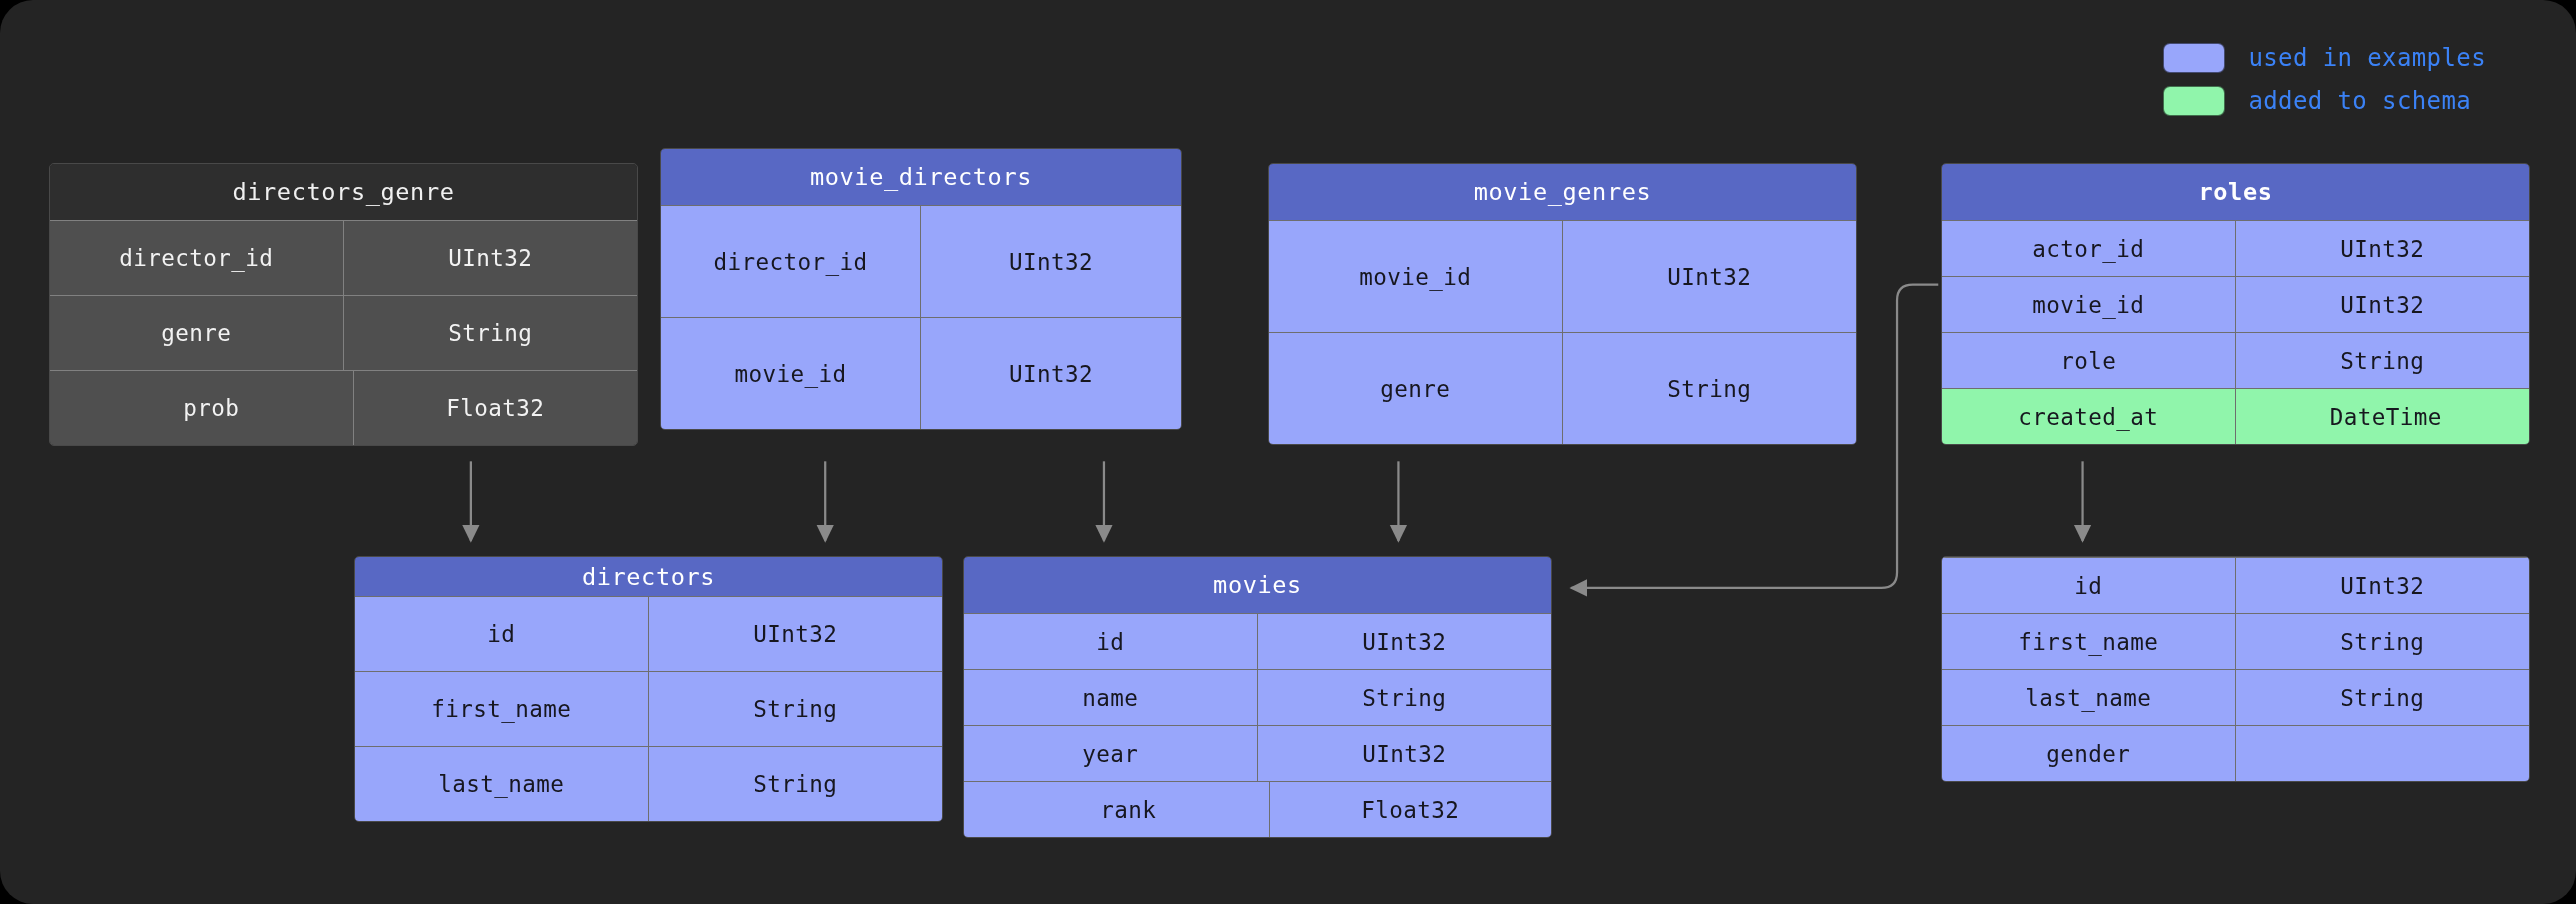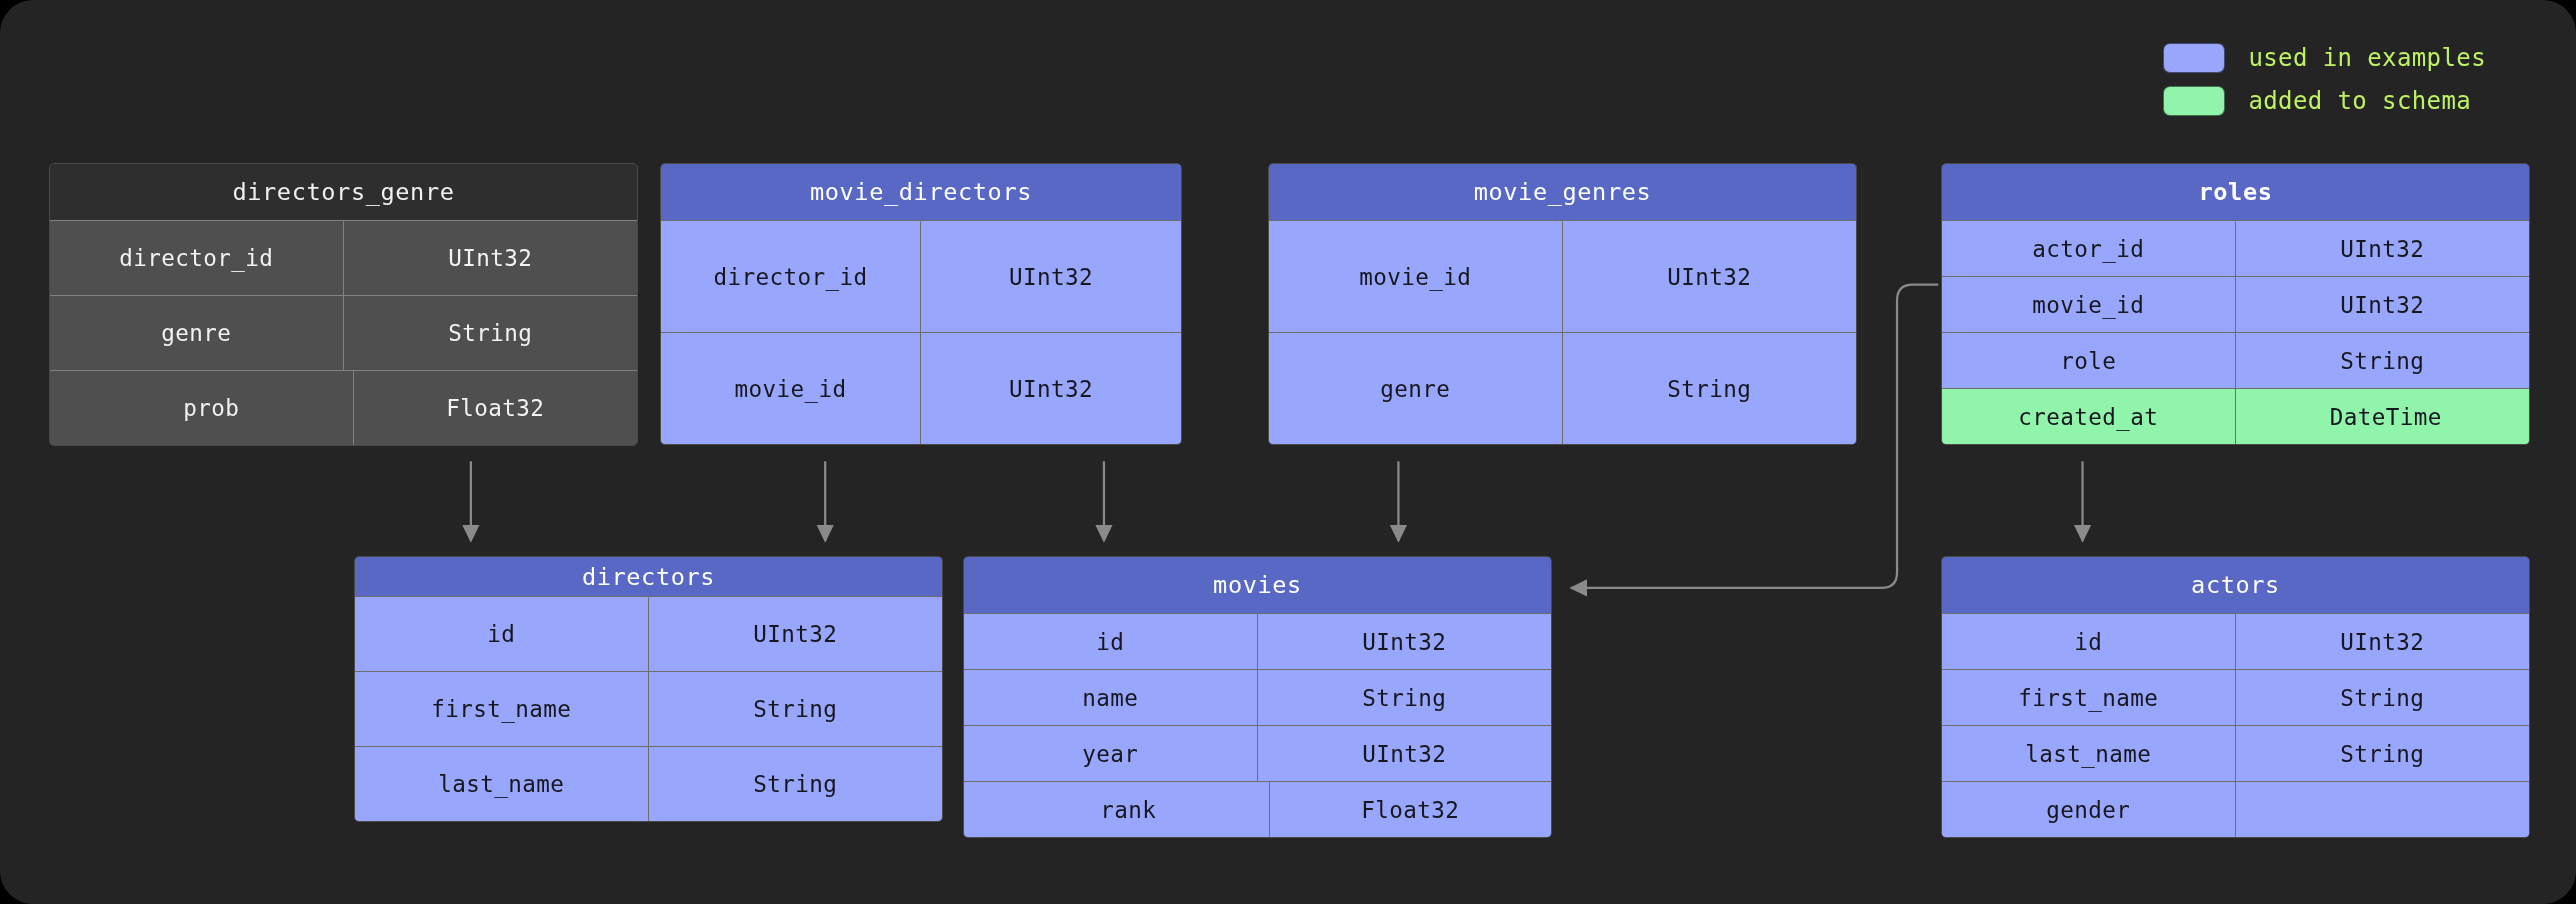--- a/index.html
+++ b/index.html
@@ -44,21 +44,21 @@
     width: 62px;
     height: 30px;
     border-radius: 6.9px;
     border: 1px solid rgba(0,0,0,0.55);
     box-sizing: border-box;
     flex: 0 0 auto;
   }
   .legend-swatch.used   { background: #98a6fb; }
   .legend-swatch.added  { background: #90f5ab; }
   .legend-label {
-    color: #bef264;
+    color: #3b82f6;
     font-size: 24px;
     letter-spacing: 0.4px;
     white-space: nowrap;
   }
 
   
   .tbl {
     position: absolute;
     border-radius: 5px;
     overflow: hidden;
@@ -155,21 +155,21 @@
         </div>
         <div class="tbl-row" style="height: 75px;">
           <div class="cell name">genre</div>
           <div class="cell type">String</div>
         </div>
         <div class="tbl-row" style="height: 75px; padding-left: 20px;">
           <div class="cell name">prob</div>
           <div class="cell type">Float32</div>
         </div>
       </div>
-      <div class="tbl blue" style="left: 660px; top: 163px; width: 522px;">
+      <div class="tbl blue" style="left: 660px; top: 148px; width: 522px;">
         <div class="tbl-title" style="height: 56px;">movie_directors</div>
         <div class="tbl-row" style="height: 112px;">
           <div class="cell name">director_id</div>
           <div class="cell type">UInt32</div>
         </div>
         <div class="tbl-row" style="height: 112px;">
           <div class="cell name">movie_id</div>
           <div class="cell type">UInt32</div>
         </div>
       </div>
@@ -231,21 +231,20 @@
         <div class="tbl-row" style="height: 56px;">
           <div class="cell name">year</div>
           <div class="cell type">UInt32</div>
         </div>
         <div class="tbl-row" style="height: 56px; padding-left: 24px;">
           <div class="cell name">rank</div>
           <div class="cell type">Float32</div>
         </div>
       </div>
       <div class="tbl blue" style="left: 1941px; top: 556px; width: 589px;">
-        <div class="tbl-title" style="height: 56px;">actors</div>
         <div class="tbl-row" style="height: 56px;">
           <div class="cell name">id</div>
           <div class="cell type">UInt32</div>
         </div>
         <div class="tbl-row" style="height: 56px;">
           <div class="cell name">first_name</div>
           <div class="cell type">String</div>
         </div>
         <div class="tbl-row" style="height: 56px;">
           <div class="cell name">last_name</div>

